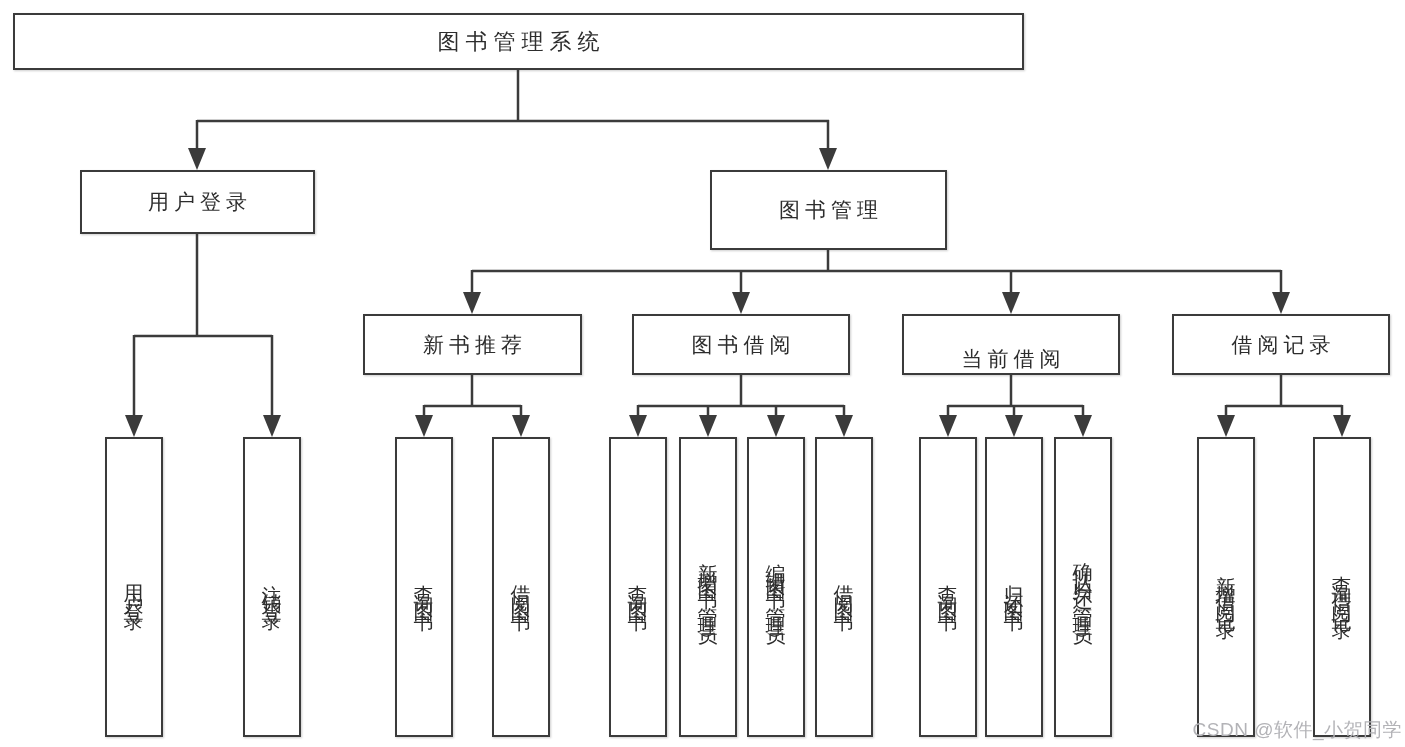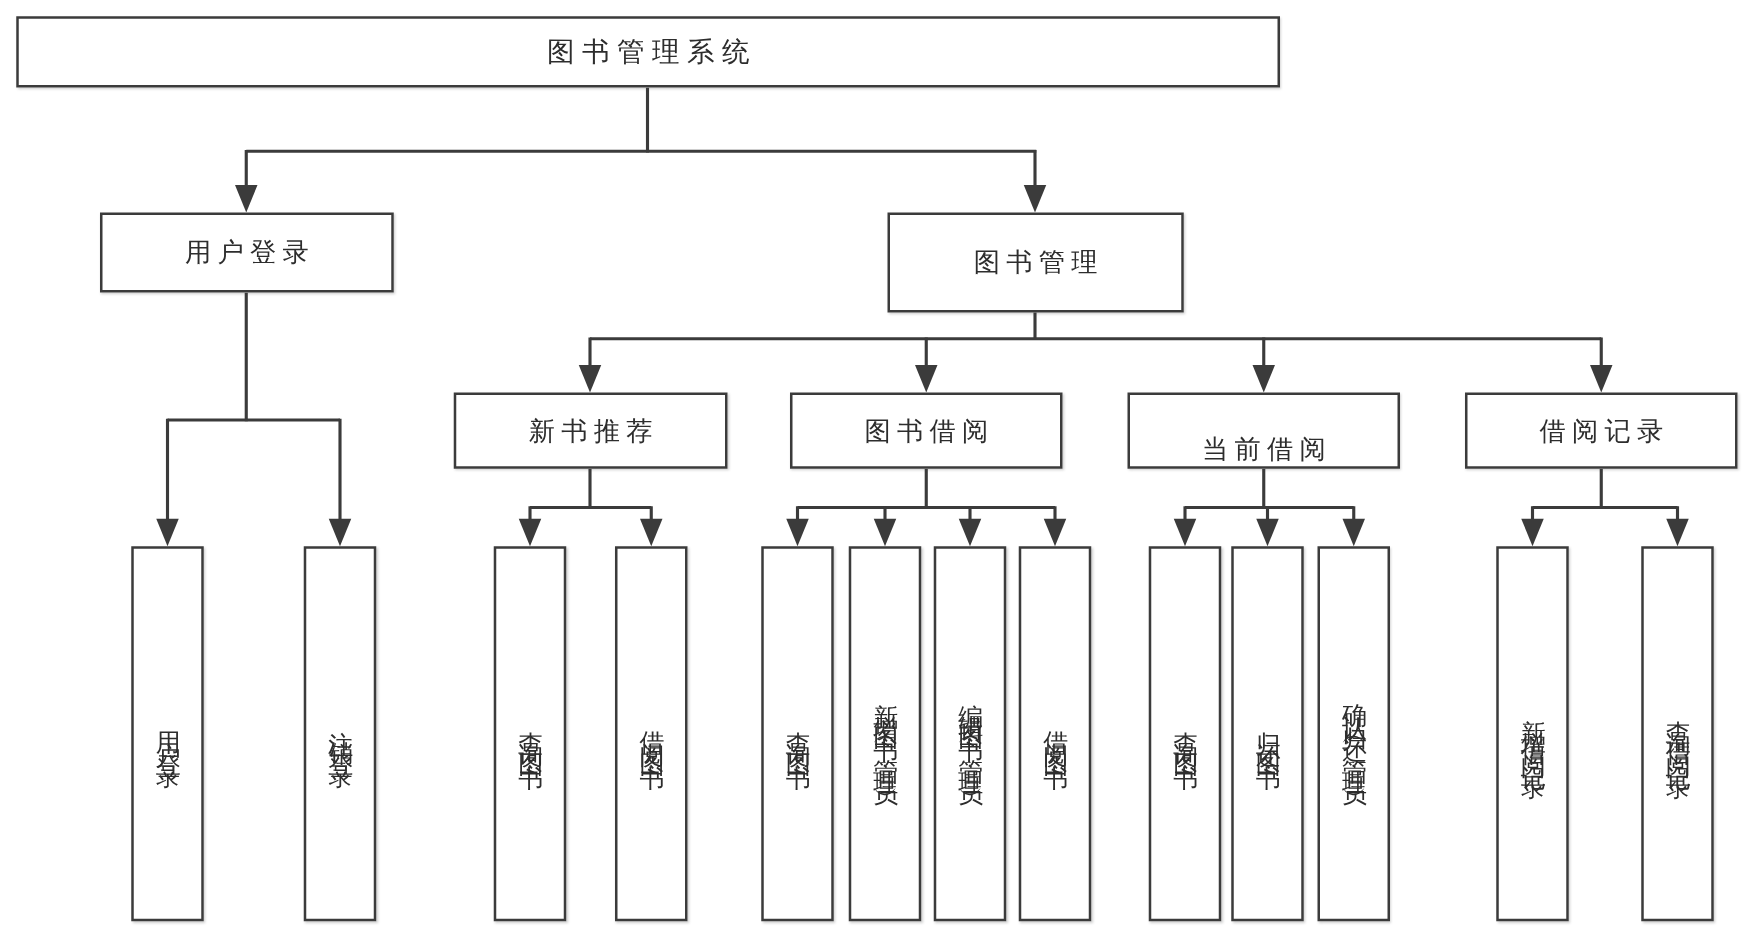--- a/index.html
+++ b/index.html
@@ -188,14 +188,15 @@
     <span>确认归还（管理员）</span>
   </div>
 
   <div class="node v" style="left:1197px; top:437px; width:58px; height:300px;">
     <span>新增借阅记录</span>
   </div>
   <div class="node v" style="left:1313px; top:437px; width:58px; height:300px;">
     <span>查询借阅记录</span>
   </div>
 
+  <div class="watermark">CSDN @软件_小贺同学</div>
 
 </div>
 
 </body></html>

